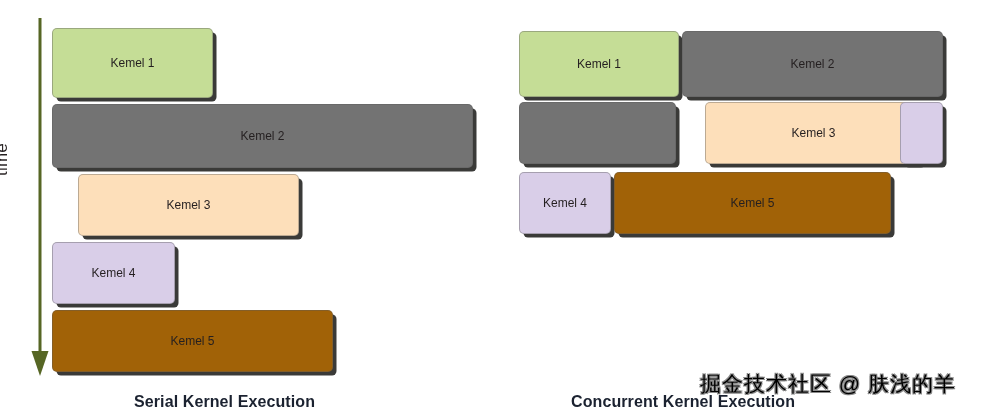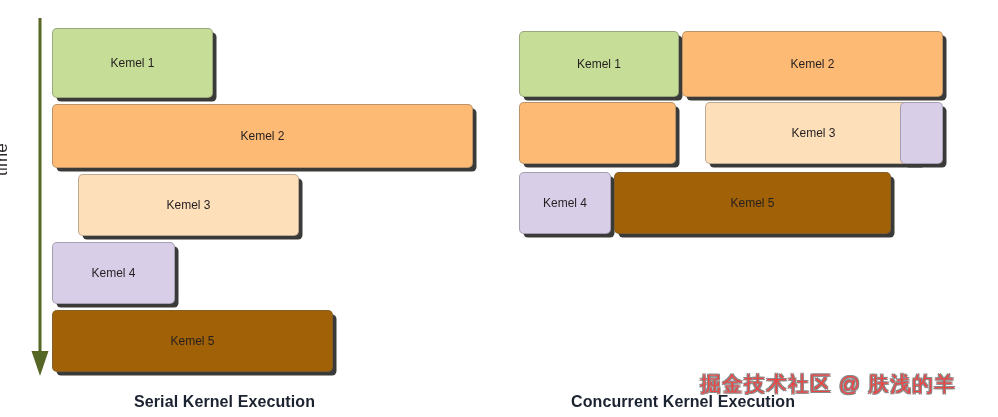--- a/index.html
+++ b/index.html
@@ -54,21 +54,21 @@
     align-items: center;
     justify-content: center;
     font-size: 12px;
     line-height: 1;
     color: #241f20;
     white-space: nowrap;
   }
   .bar.blank { color: transparent; }
 
   .c-green  { background: #c5dd96; }
-  .c-blue   { background: #fdba74; }
+  .c-blue   { background: #737373; }
   .c-orange { background: #fddfba; margin-left: 26px; }
   .c-purple { background: #d9cee8; }
   .c-khaki  { background: #a16207; }
 
   
   .caption {
     position: absolute;
     font-size: 16px;
     font-weight: bold;
     letter-spacing: 0.1px;
@@ -76,21 +76,21 @@
     white-space: nowrap;
   }
 
   
   .watermark {
     position: absolute;
     left: 700px;
     top: 370px;
     font-size: 21px;
     letter-spacing: 1px;
-    color: #ef4444;
+    color: #000000;
     text-shadow:
       -1px -1px 0 #8a8a8a,  1px -1px 0 #8a8a8a,
       -1px  1px 0 #8a8a8a,  1px  1px 0 #8a8a8a;
     white-space: nowrap;
     pointer-events: none;
   }
 </style>
 </head>
 <body>
 

